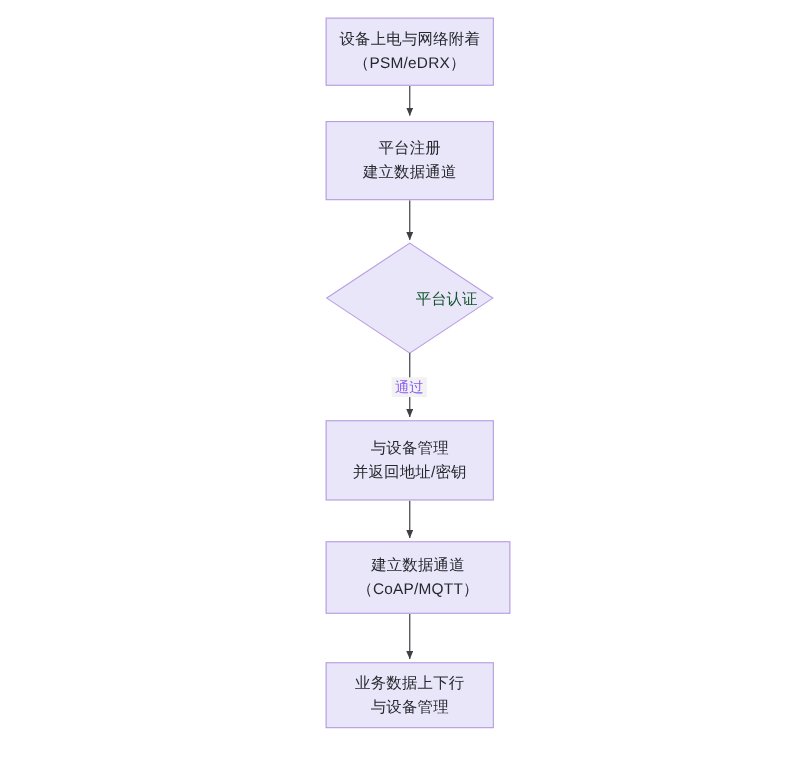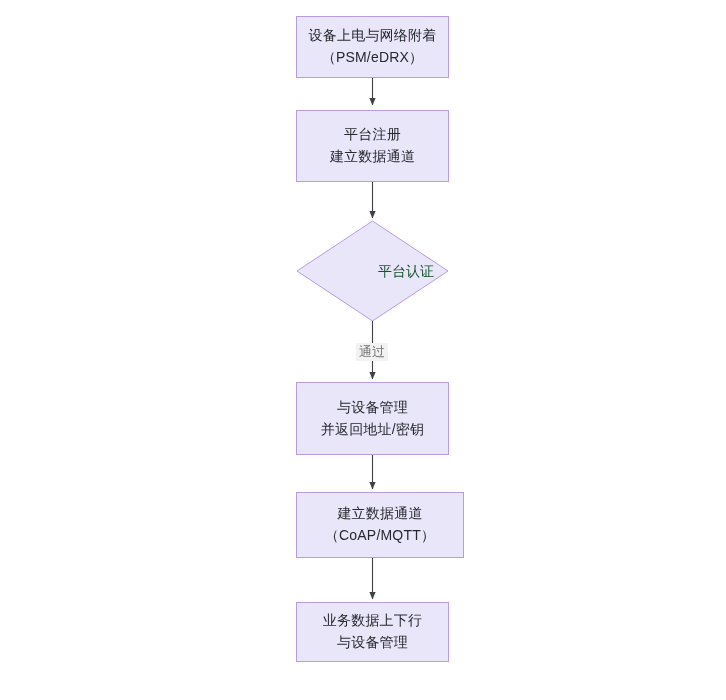--- a/index.html
+++ b/index.html
@@ -51,21 +51,21 @@
     position: absolute;
     width: 124px;
     text-align: right;
     color: #14532d;
     font-size: 14px;
     z-index: 4;
   }
   .edge-label {
     position: absolute;
     background: #f2f2f2;
-    color: #737373;
+    color: #8b5cf6;
     font-size: 13px;
     line-height: 1.2;
     padding: 1px 3px;
     white-space: nowrap;
     z-index: 5;
   }
 </style>
 </head>
 <body>
 

